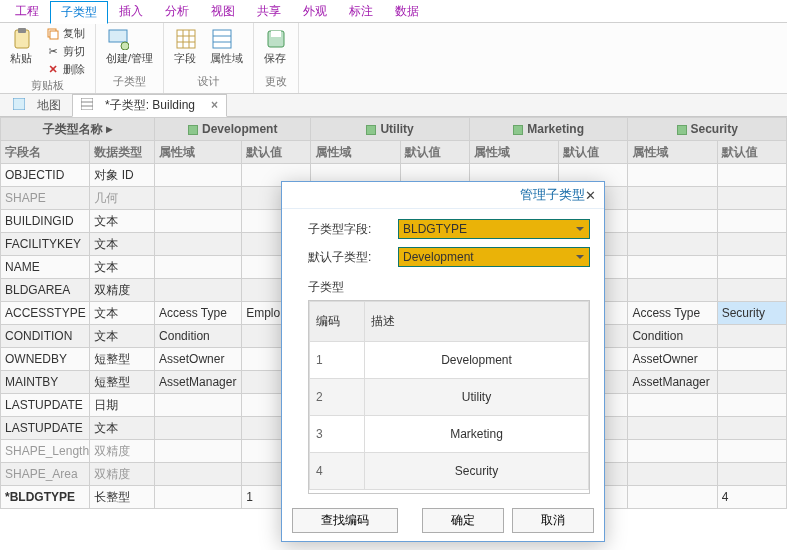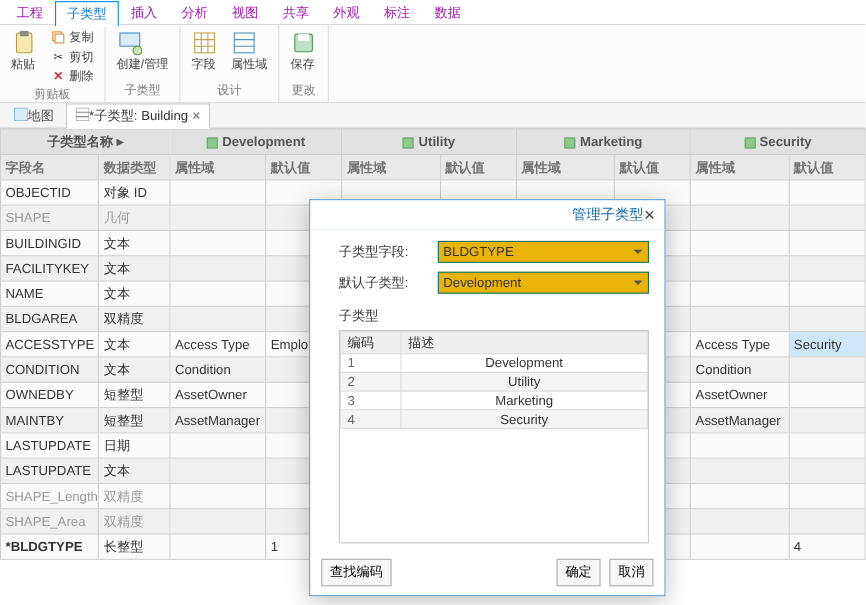--- a/index.html
+++ b/index.html
@@ -84,21 +84,21 @@
   display: flex;
   align-items: center;
   background: #f5f5f5;
   border-bottom: 1px solid #c8c8c8;
   height: 22px;
   padding-left: 4px;
 }
 .doc-tab {
   display: flex;
   align-items: center;
-  gap: 0;
+  gap: 12px;
   padding: 2px 8px;
   margin-right: 2px;
   border: 1px solid transparent;
   cursor: pointer;
   color: #555;
 }
 .doc-tab.active {
   background: #fff;
   border: 1px solid #c8c8c8;
   border-bottom-color: #fff;
@@ -200,38 +200,38 @@
 }
 .dlg-subtypes-label { margin-top: 4px; margin-bottom: 4px; }
 .dlg-subtypes-table {
   border: 1px solid #c8c8c8;
   flex: 1;
   overflow: auto;
 }
 .dlg-subtypes-table table { border-collapse: collapse; width: 100%; }
 .dlg-subtypes-table th, .dlg-subtypes-table td {
   border: 1px solid #dcdcdc;
-  padding: 1px 6px;
+  padding: 11px 6px;
   font-size: 12px;
 }
 .dlg-subtypes-table th { background: #efefef; font-weight: normal; text-align: left;}
 .dlg-subtypes-table td.code { width: 38px; color:#666; }
 .dlg-subtypes-table td.desc { text-align: center; }
 .dlg-subtypes-table tbody tr:nth-child(even) td { background:#f4f4f4; }
 .dlg-buttons {
   display: flex;
   justify-content: flex-end;
   gap: 8px;
   padding: 8px 10px;
 }
 .dlg-buttons .left { margin-right: auto; }
 .btn {
   border: 1px solid #adadad;
   background: #f7f7f7;
-  padding: 3px 7px;
+  padding: 3px 28px;
   cursor: pointer;
   font-size: 12px;
 }
 </style>
 </head>
 <body>
 
 <div class="ribbon-tabs">
   <div class="ribbon-tab">工程</div>
   <div class="ribbon-tab active">子类型</div>

